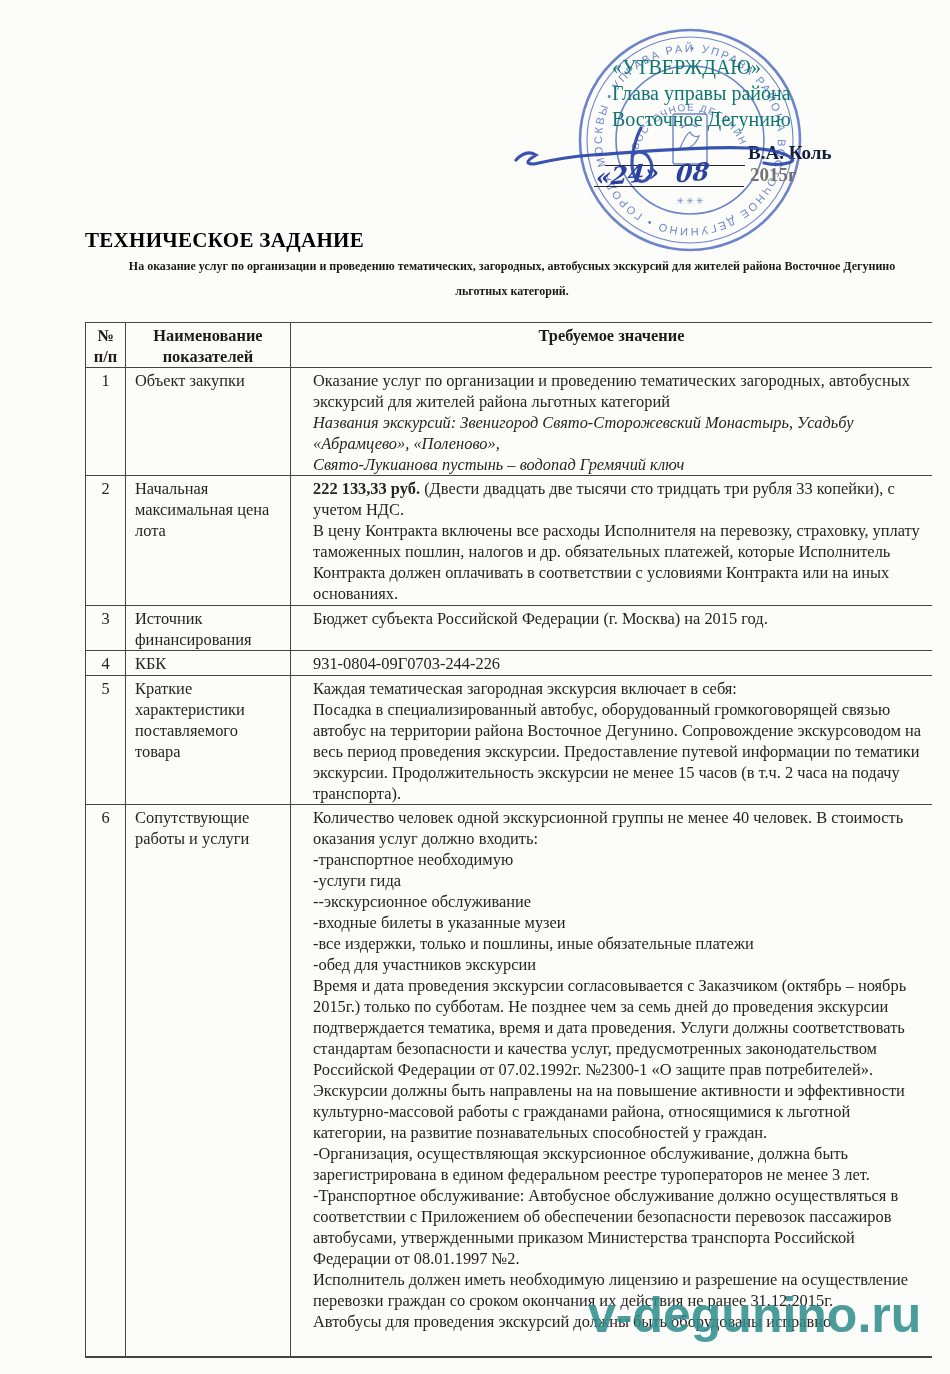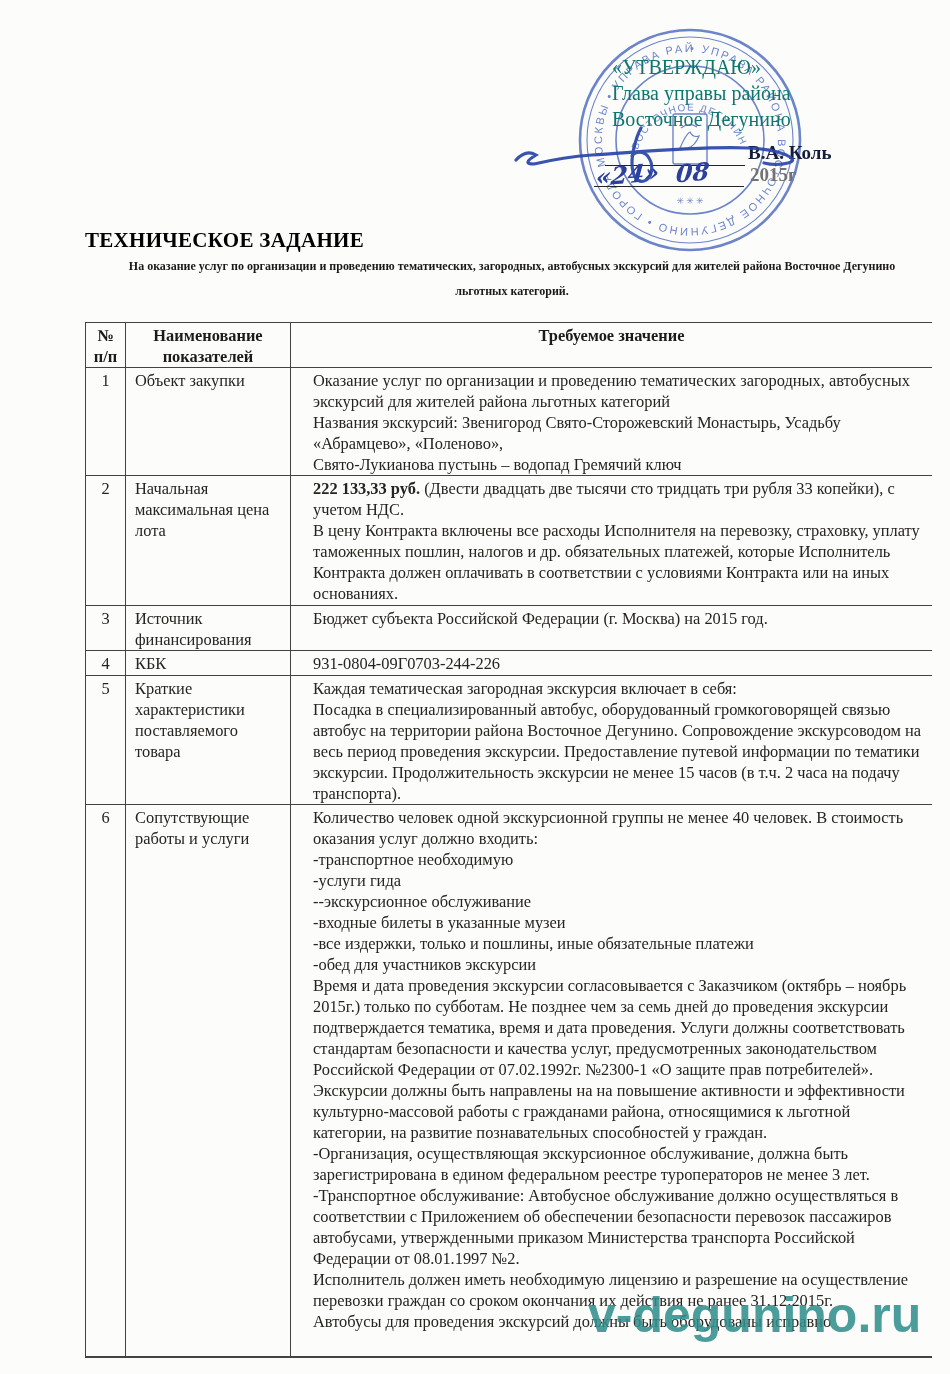--- a/index.html
+++ b/index.html
@@ -33,21 +33,21 @@
   table.spec{border-collapse:collapse;width:847px;table-layout:fixed;}
   .spec td,.spec th{border:1.6px solid #44433f;vertical-align:top;
     font-size:16.4px;line-height:21px;box-sizing:border-box;}
   .col-num{width:40px;} .col-name{width:165px;} .col-val{width:642px;}
   .spec th{font-weight:bold;text-align:center;padding:2px 2px 0 2px;color:#1d1b17;}
   .spec thead tr{height:44px;}
   .num-cell{text-align:center;padding-top:2px;}
   .name-cell{padding:2px 4px 0 9px;}
   .val-cell{padding:2px 10px 0 22px;}
   .para{margin:0;}
-  .seg-b{font-weight:bold;} .seg-i{margin-top:29px;}
+  .seg-b{font-weight:bold;} .seg-i{font-style:italic;margin-top:29px;}
   tbody tr:nth-child(1){height:104px;}
   tbody tr:nth-child(2){height:130px;}
   tbody tr:nth-child(3){height:45px;}
   tbody tr:nth-child(4){height:24px;}
   tbody tr:nth-child(5){height:122px;}
   tbody tr:nth-child(6){height:565px;}
   
   .watermark{position:absolute;left:588px;top:1286px;z-index:20;
     font-family:"Liberation Sans",sans-serif;font-weight:bold;font-size:50px;
     color:#2f8e8c;opacity:.86;letter-spacing:0;white-space:nowrap;}

